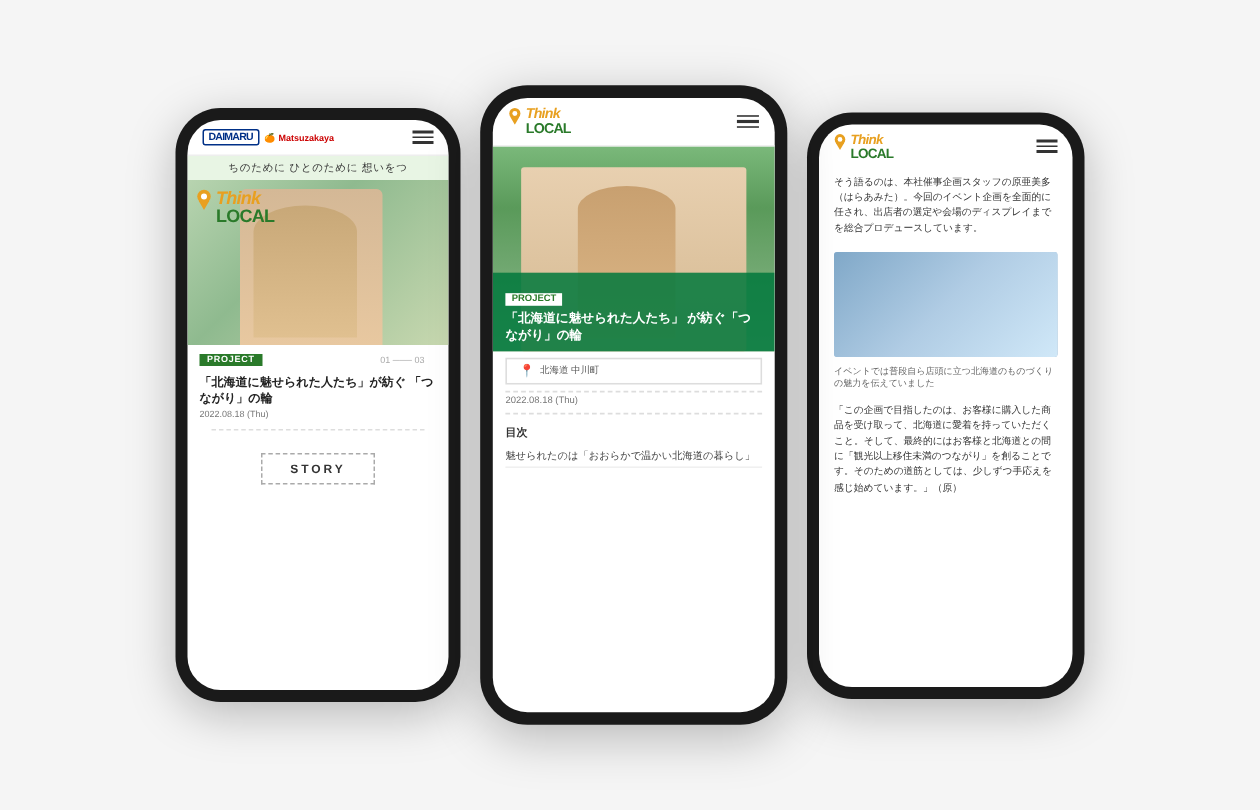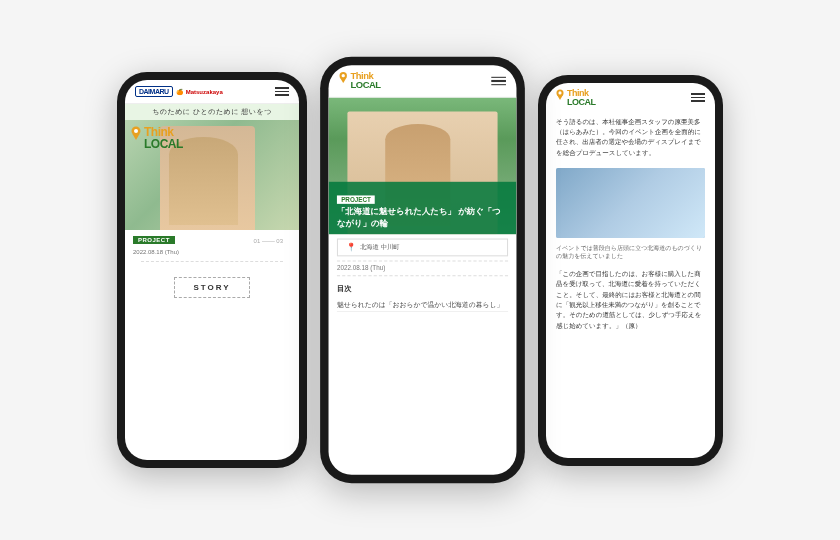--- a/index.html
+++ b/index.html
@@ -96,20 +96,21 @@
       display: flex;
       align-items: flex-start;
       gap: 3px;
     }
     .think-local-text .think {
       font-size: 12px;
       font-weight: 900;
       color: #e8a020;
       line-height: 1;
       letter-spacing: -0.5px;
+      font-style: italic;
     }
     .think-local-text .local {
       font-size: 12px;
       font-weight: 900;
       color: #2a7a2a;
       line-height: 1;
       letter-spacing: -0.5px;
       text-align: center;
     }
 
@@ -371,20 +372,22 @@
             </div>
           </div>
         </div>
       </div>
 
       <div style="padding: 6px 8px 4px;">
         <div style="display:flex; align-items:center; justify-content:space-between; margin-bottom:3px;">
           <span class="project-badge">PROJECT</span>
           <span class="page-num">01 ─── 03</span>
         </div>
+        <div class="article-title">「北海道に魅せられた人たち」が紡ぐ
+「つながり」の輪</div>
         <div class="article-date">2022.08.18 (Thu)</div>
         <hr class="divider">
         <div style="text-align:center; padding: 8px 0;">
           <div class="story-btn">STORY</div>
         </div>
       </div>
     </div>
   </div>
 
   <div class="phone phone-2">

